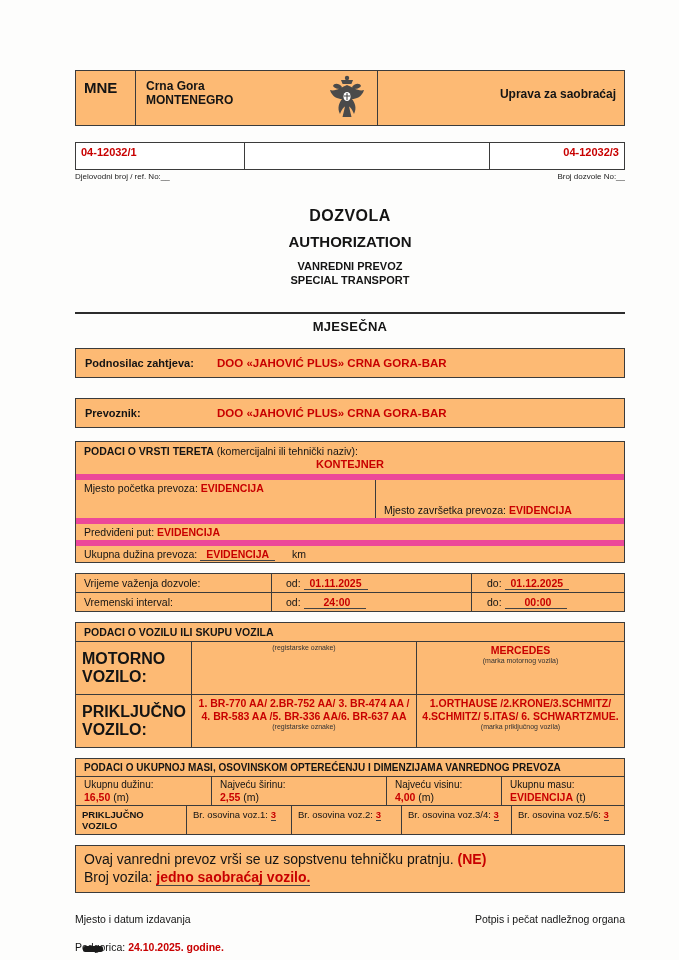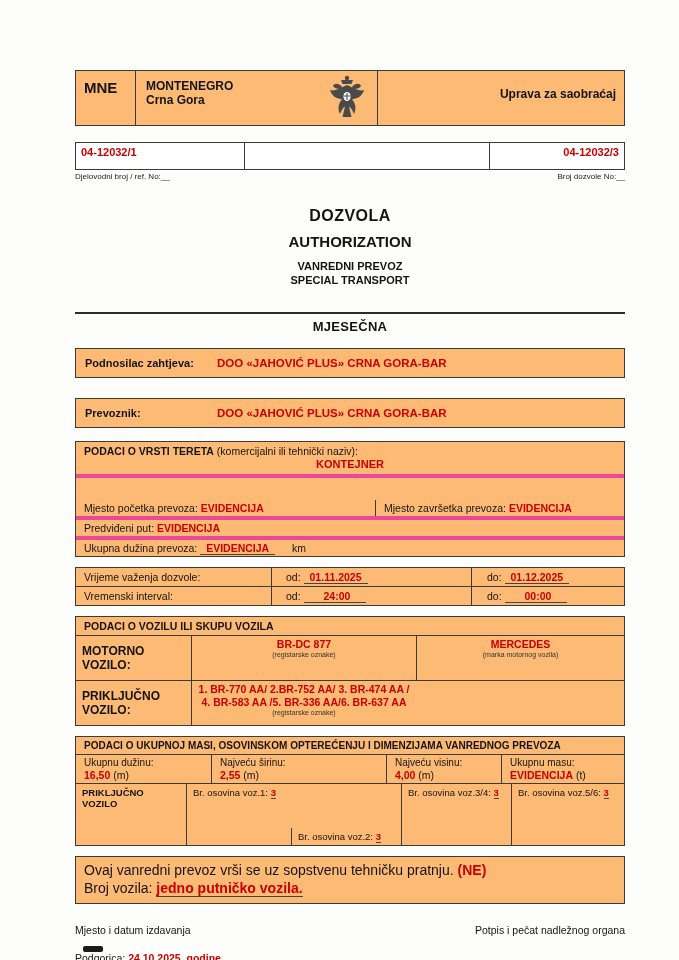--- a/index.html
+++ b/index.html
@@ -44,78 +44,78 @@
   
   .lab-box { display:flex; align-items:center; height:30px; padding:0 9px; font-size:11px; margin-top:14px; }
   .lab-box .lbl { font-weight:bold; width:132px; flex:none; }
   .lab-box .val { font-size:11.5px; }
   .mt20 { margin-top:20px; }
 
   
   .cargo { margin-top:13px; font-size:10.5px; }
   .cargo .r1 { padding:3px 8px 2px 8px; }
   .cargo .r1 .cname-red { text-align:center; font-size:11px; margin:1px 0 2px 0; }
-  .cargo .r { border-top:4px solid #ec4899; padding:2px 8px;align-items:flex-end; }
+  .cargo .r { border-top:6px solid #ec4899; padding:2px 8px; }
   .cargo .split { display:flex; padding:0; }
   .cargo .split .c1 { width:300px; border-right:1px solid #3b3b3b; padding:2px 8px; }
   .cargo .split .c2 { flex:1; padding:2px 8px;margin-top:22px; }
   .unit { color:#141414; font-weight:normal; margin-left:14px; }
 
   
   .validity { margin-top:10px; font-size:10.5px; }
   .validity .vr { display:flex; }
   .validity .vr + .vr { border-top:1px solid #3b3b3b; }
   .validity .vc1 { width:195px; padding:3px 8px; }
   .validity .vc2 { width:200px; border-left:1px solid #3b3b3b; padding:3px 8px 3px 14px; }
   .validity .vc3 { flex:1; border-left:1px solid #3b3b3b; padding:3px 8px 3px 15px; }
   .vpad { padding-left:6px; padding-right:6px; }
   .vpadw { padding-left:20px; padding-right:16px; }
 
   
   .veh { margin-top:10px; font-size:10.5px; }
   .veh .vh { padding:3px 8px; font-weight:bold; }
   .veh .vrow { display:flex; border-top:1px solid #3b3b3b; }
-  .veh .vl { width:115px; padding:8px 6px; font-weight:bold; font-size:12px; display:flex; align-items:center; }
+  .veh .vl { width:115px; padding:8px 6px; font-weight:bold; font-size:16px; display:flex; align-items:center; }
   .veh .vm { width:225px; border-left:1px solid #3b3b3b; text-align:center; padding:2px 4px 1px 4px; }
   .veh .vr2 { flex:1; border-left:1px solid #3b3b3b; text-align:center; padding:2px 4px 1px 4px; }
   .note { font-size:7px; color:#333; font-weight:normal; }
   .plate { font-size:10.5px; line-height:13px; }
 
   
   .dim { margin-top:10px; font-size:10px; }
   .dim .dh { padding:3px 8px; font-weight:bold; font-size:10px; }
   .dim .drow { display:flex; border-top:1px solid #3b3b3b; }
   .dim .dcell { padding:2px 8px; }
   .dim .dcell + .dcell { border-left:1px solid #3b3b3b; }
   .dim .w1 { width:135px; } .dim .w2 { width:175px; } .dim .w3 { width:115px; } .dim .w4 { flex:1; }
   .dim .dval { margin-top:1px; font-size:10.5px; }
   .dim .axl { width:110px; font-weight:bold; font-size:9.5px; padding:3px 6px; }
   .dim .axc { padding:3px 6px; border-left:1px solid #3b3b3b; font-size:9.5px; }
-  .dim .aw1 { width:105px; } .dim .aw2 { width:110px;margin-top:44px; } .dim .aw3 { width:110px; } .dim .aw4 { flex:1; }
+  .dim .aw1 { width:105px; } .dim .aw2 { width:110px; } .dim .aw3 { width:110px; } .dim .aw4 { flex:1; }
   .dim .axrest { flex:1; border-left:1px solid #3b3b3b; }
 
   
   .escort { margin-top:10px; padding:4px 20px 6px 8px; font-size:14px; line-height:18px; }
 
   
   .foot { display:flex; justify-content:space-between; margin-top:20px; font-size:10.5px; }
   .place-line { margin-top:16px; font-size:10.5px; }
 
   .scan-artifact { position:absolute; left:83px; top:946px; width:20px; height:6px; background:#1a1a1a; border-radius:2px; }
 </style>
 </head>
 <body>
 
 <div class="doc">
 
   <div class="box hdr">
     <div class="hdr-mne">MNE</div>
     <div class="hdr-mid">
+      <div class="cname">Crna Gora</div>
       <div class="cname">MONTENEGRO</div>
-      <div class="cname">Crna Gora</div>
       <div class="emblem">
         <svg width="36" height="46" viewBox="0 0 36 46">
           <g fill="#4a4a4a">
             <circle cx="18" cy="3" r="2.2"></circle>
             <path d="M12 5 h12 l-1.6 4 h-8.8 z"></path>
             <path d="M13 12 c-3 -4 -8 -4 -9 -1 c2 3 6 3 8 3 z"></path>
             <path d="M23 12 c3 -4 8 -4 9 -1 c-2 3 -6 3 -8 3 z"></path>
             <path d="M18 10 C13 12 6 17 1 15 C3 22 9 24 13 24 C10 28 8 33 11 39 C13 34 15 32 16 31.5 L13.5 42 H22.5 L20 31.5 C21 32 23 34 25 39 C28 33 26 28 23 24 C27 24 33 22 35 15 C30 17 23 12 18 10 Z"></path>
             <ellipse cx="18" cy="21.5" rx="3.6" ry="4.6" fill="#fff"></ellipse>
             <path d="M18 18 v7 M14.8 21 h6.4" stroke="#4a4a4a" stroke-width="1.1" fill="none"></path>
@@ -205,35 +205,39 @@
         <span class="red ul vpadw">00:00</span>
       </div>
     </div>
   </div>
 
   <div class="box veh">
     <div class="vh">PODACI O VOZILU ILI SKUPU VOZILA</div>
     <div class="vrow">
       <div class="vl">MOTORNO VOZILO:</div>
       <div class="vm">
-        <div class="red plate">BR-DC 877</div>
         <div class="note">(registarske oznake)</div>
       </div>
       <div class="vr2">
         <div class="red plate">MERCEDES</div>
         <div class="note">(marka motornog vozila)</div>
       </div>
     </div>
     <div class="vrow">
       <div class="vl">PRIKLJUČNO VOZILO:</div>
       <div class="vm">
         <div class="red plate">1. BR-770 AA/ 2.BR-752 AA/ 3. BR-474 AA /</div>
         <div class="red plate">4. BR-583 AA /5. BR-336 AA/6. BR-637 AA</div>
         <div class="note">(registarske oznake)</div>
       </div>
+      <div class="vr2">
+        <div class="red plate">1.ORTHAUSE /2.KRONE/3.SCHMITZ/</div>
+        <div class="red plate">4.SCHMITZ/ 5.ITAS/ 6. SCHWARTZMUE.</div>
+        <div class="note">(marka priključnog vozila)</div>
+      </div>
     </div>
   </div>
 
   <div class="box dim">
     <div class="dh">PODACI O UKUPNOJ MASI, OSOVINSKOM OPTEREĆENJU I DIMENZIJAMA VANREDNOG PREVOZA</div>
     <div class="drow">
       <div class="dcell w1">
         <div>Ukupnu dužinu:</div>
         <div class="dval"><span class="red">16,50</span> <span>(m)</span></div>
       </div>
@@ -271,21 +275,21 @@
     </div>
   </div>
 
   <div class="box escort">
     <div>
       <span>Ovaj vanredni prevoz vrši se uz sopstvenu tehničku pratnju.</span>
       <span class="red">(NE)</span>
     </div>
     <div>
       <span>Broj vozila:</span>
-      <span class="red ul">jedno putničko vozila.</span>
+      <span class="red ul">jedno saobraćaj vozilo.</span>
     </div>
   </div>
 
   <div class="foot">
     <span>Mjesto i datum izdavanja</span>
     <span>Potpis i pečat nadležnog organa</span>
   </div>
   <div class="place-line">
     <span>Podgorica:</span>
     <span class="red">24.10.2025. godine.</span>

